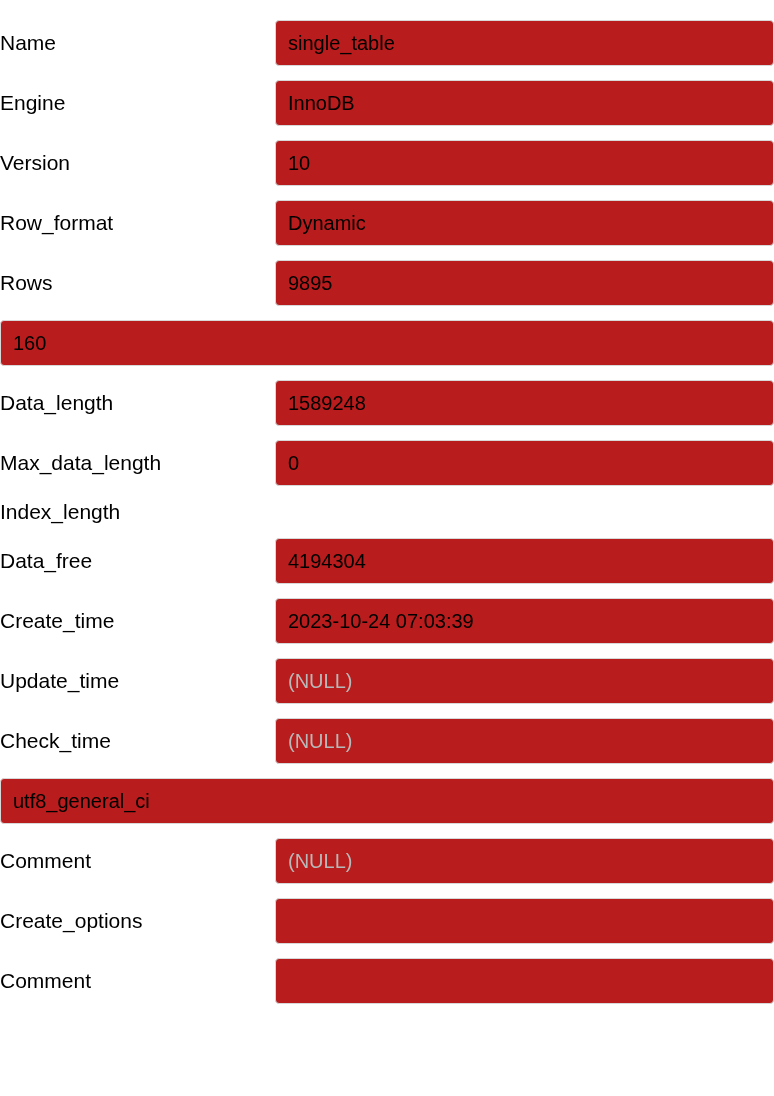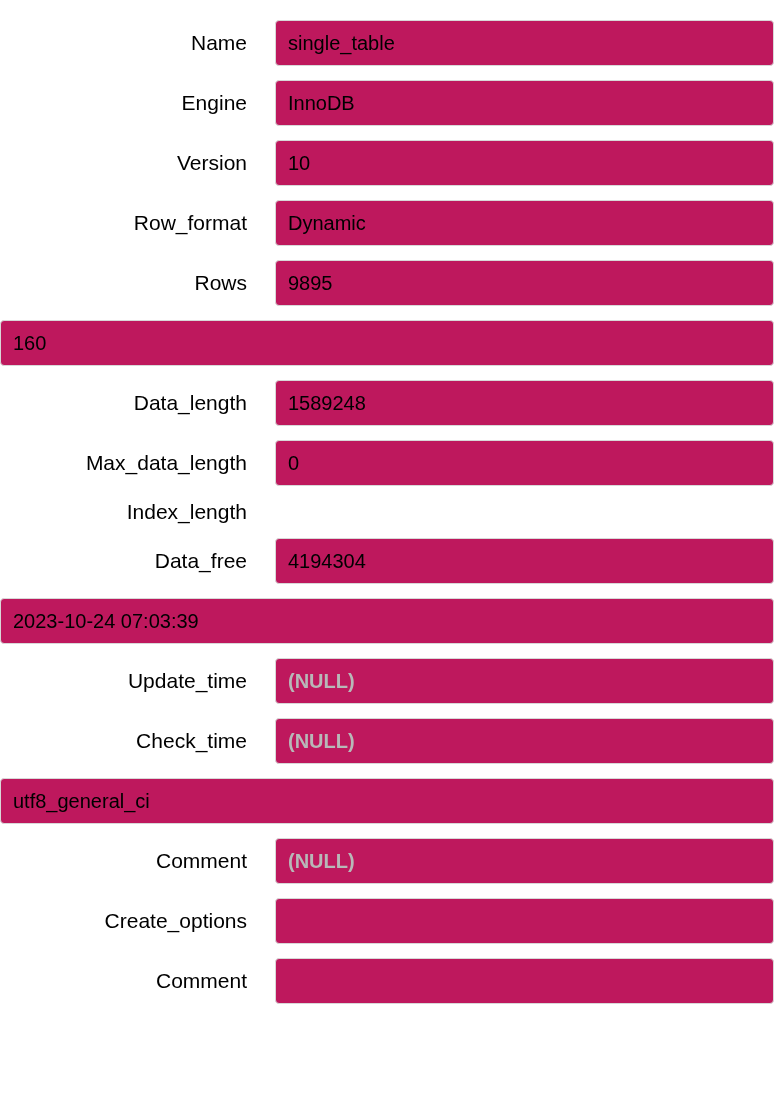--- a/index.html
+++ b/index.html
@@ -17,47 +17,44 @@
       display: flex;
       flex-direction: column;
     }
     .form-row {
       display: flex;
       align-items: center;
       margin-bottom: 14px;
     }
     .form-label {
       width: 275px;
-      text-align: right;
       padding-right: 28px;
       font-size: 21px;
       color: #000000;
       font-weight: 400;
       flex-shrink: 0;
-      padding-left: 24px;
     }
     .form-input {
       flex: 1;
       height: 46px;
       border: 1px solid #d8d8d8;
       border-radius: 4px;
       padding: 0 12px;
       font-size: 20px;
       color: #000000;
       font-family: inherit;
-      background: #be185d;
+      background: #b91c1c;
       outline: none;
       margin-right: 0;
     }
     .form-input::placeholder {
       color: #b8b8b8;
     }
     .form-input.null-val {
       color: #b8b8b8;
-      font-weight: bold;
     }
   </style>
 </head>
 <body>
 
 <div class="form-container">
 
   <div class="form-row">
     <label class="form-label">Name</label>
     <input class="form-input" type="text" value="single_table" style="">
@@ -101,20 +98,21 @@
     <label class="form-label">Index_length</label>
   </div>
 
   <div class="form-row">
     <label class="form-label">Data_free</label>
     <input class="form-input" type="text" value="4194304" style="">
   </div>
 
 
   <div class="form-row">
+    <label class="form-label">Create_time</label>
     <input class="form-input" type="text" value="2023-10-24 07:03:39" style="">
   </div>
 
   <div class="form-row">
     <label class="form-label">Update_time</label>
     <input class="form-input null-val" type="text" value="(NULL)" style="">
   </div>
 
   <div class="form-row">
     <label class="form-label">Check_time</label>

